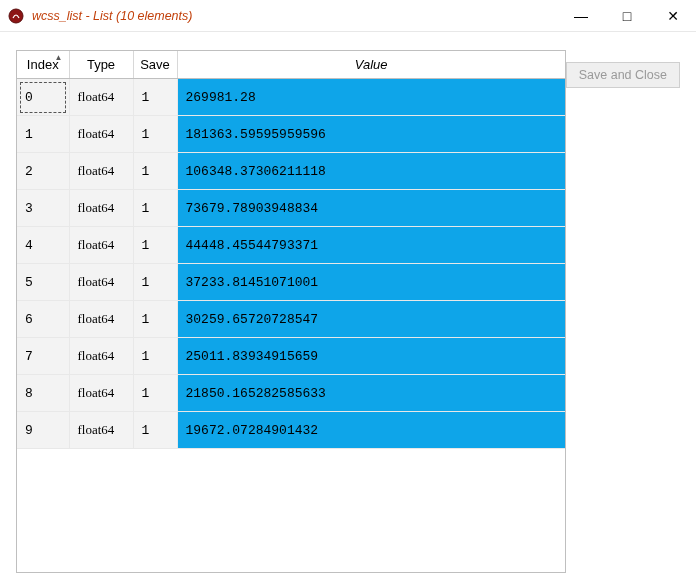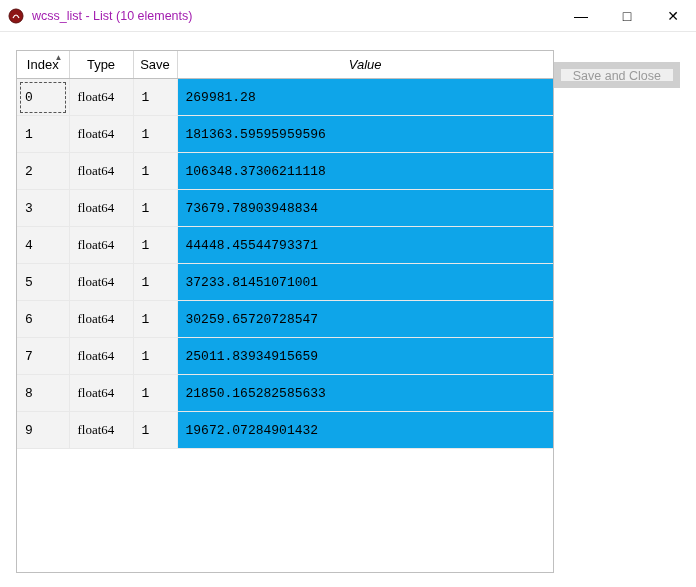--- a/index.html
+++ b/index.html
@@ -23,21 +23,22 @@
   }
   .titlebar .app-icon {
     width: 16px; height: 16px;
     margin-right: 8px;
     display: inline-flex;
     align-items: center; justify-content: center;
   }
   .titlebar .title-text {
     flex: 1;
     font-size: 12.5px;
-    color: #a21caf;
+    color: #c2410c;
+    font-style: italic;
   }
   .win-controls { display: flex; height: 100%; }
   .win-btn {
     width: 46px; height: 100%;
     display: flex; align-items: center; justify-content: center;
     background: transparent;
     border: none;
     font-size: 14px;
     color: #000;
     cursor: pointer;
@@ -106,21 +107,21 @@
     justify-content: flex-end;
     gap: 10px;
     padding-top: 12px;
   }
   .btn {
     min-width: 100px;
     height: 26px;
     font-size: 12.5px;
     font-family: "Segoe UI", Tahoma, sans-serif;
     background: #e1e1e1;
-    border: 7px solid #000000;
+    border: 1px solid #000000;
     cursor: pointer;
     padding: 0 12px;
   }
   .btn[disabled] {
     color: #9a9a9a;
     background: #efefef;
     border-color: #cfcfcf;
     cursor: default;
   }
   .btn.primary {

